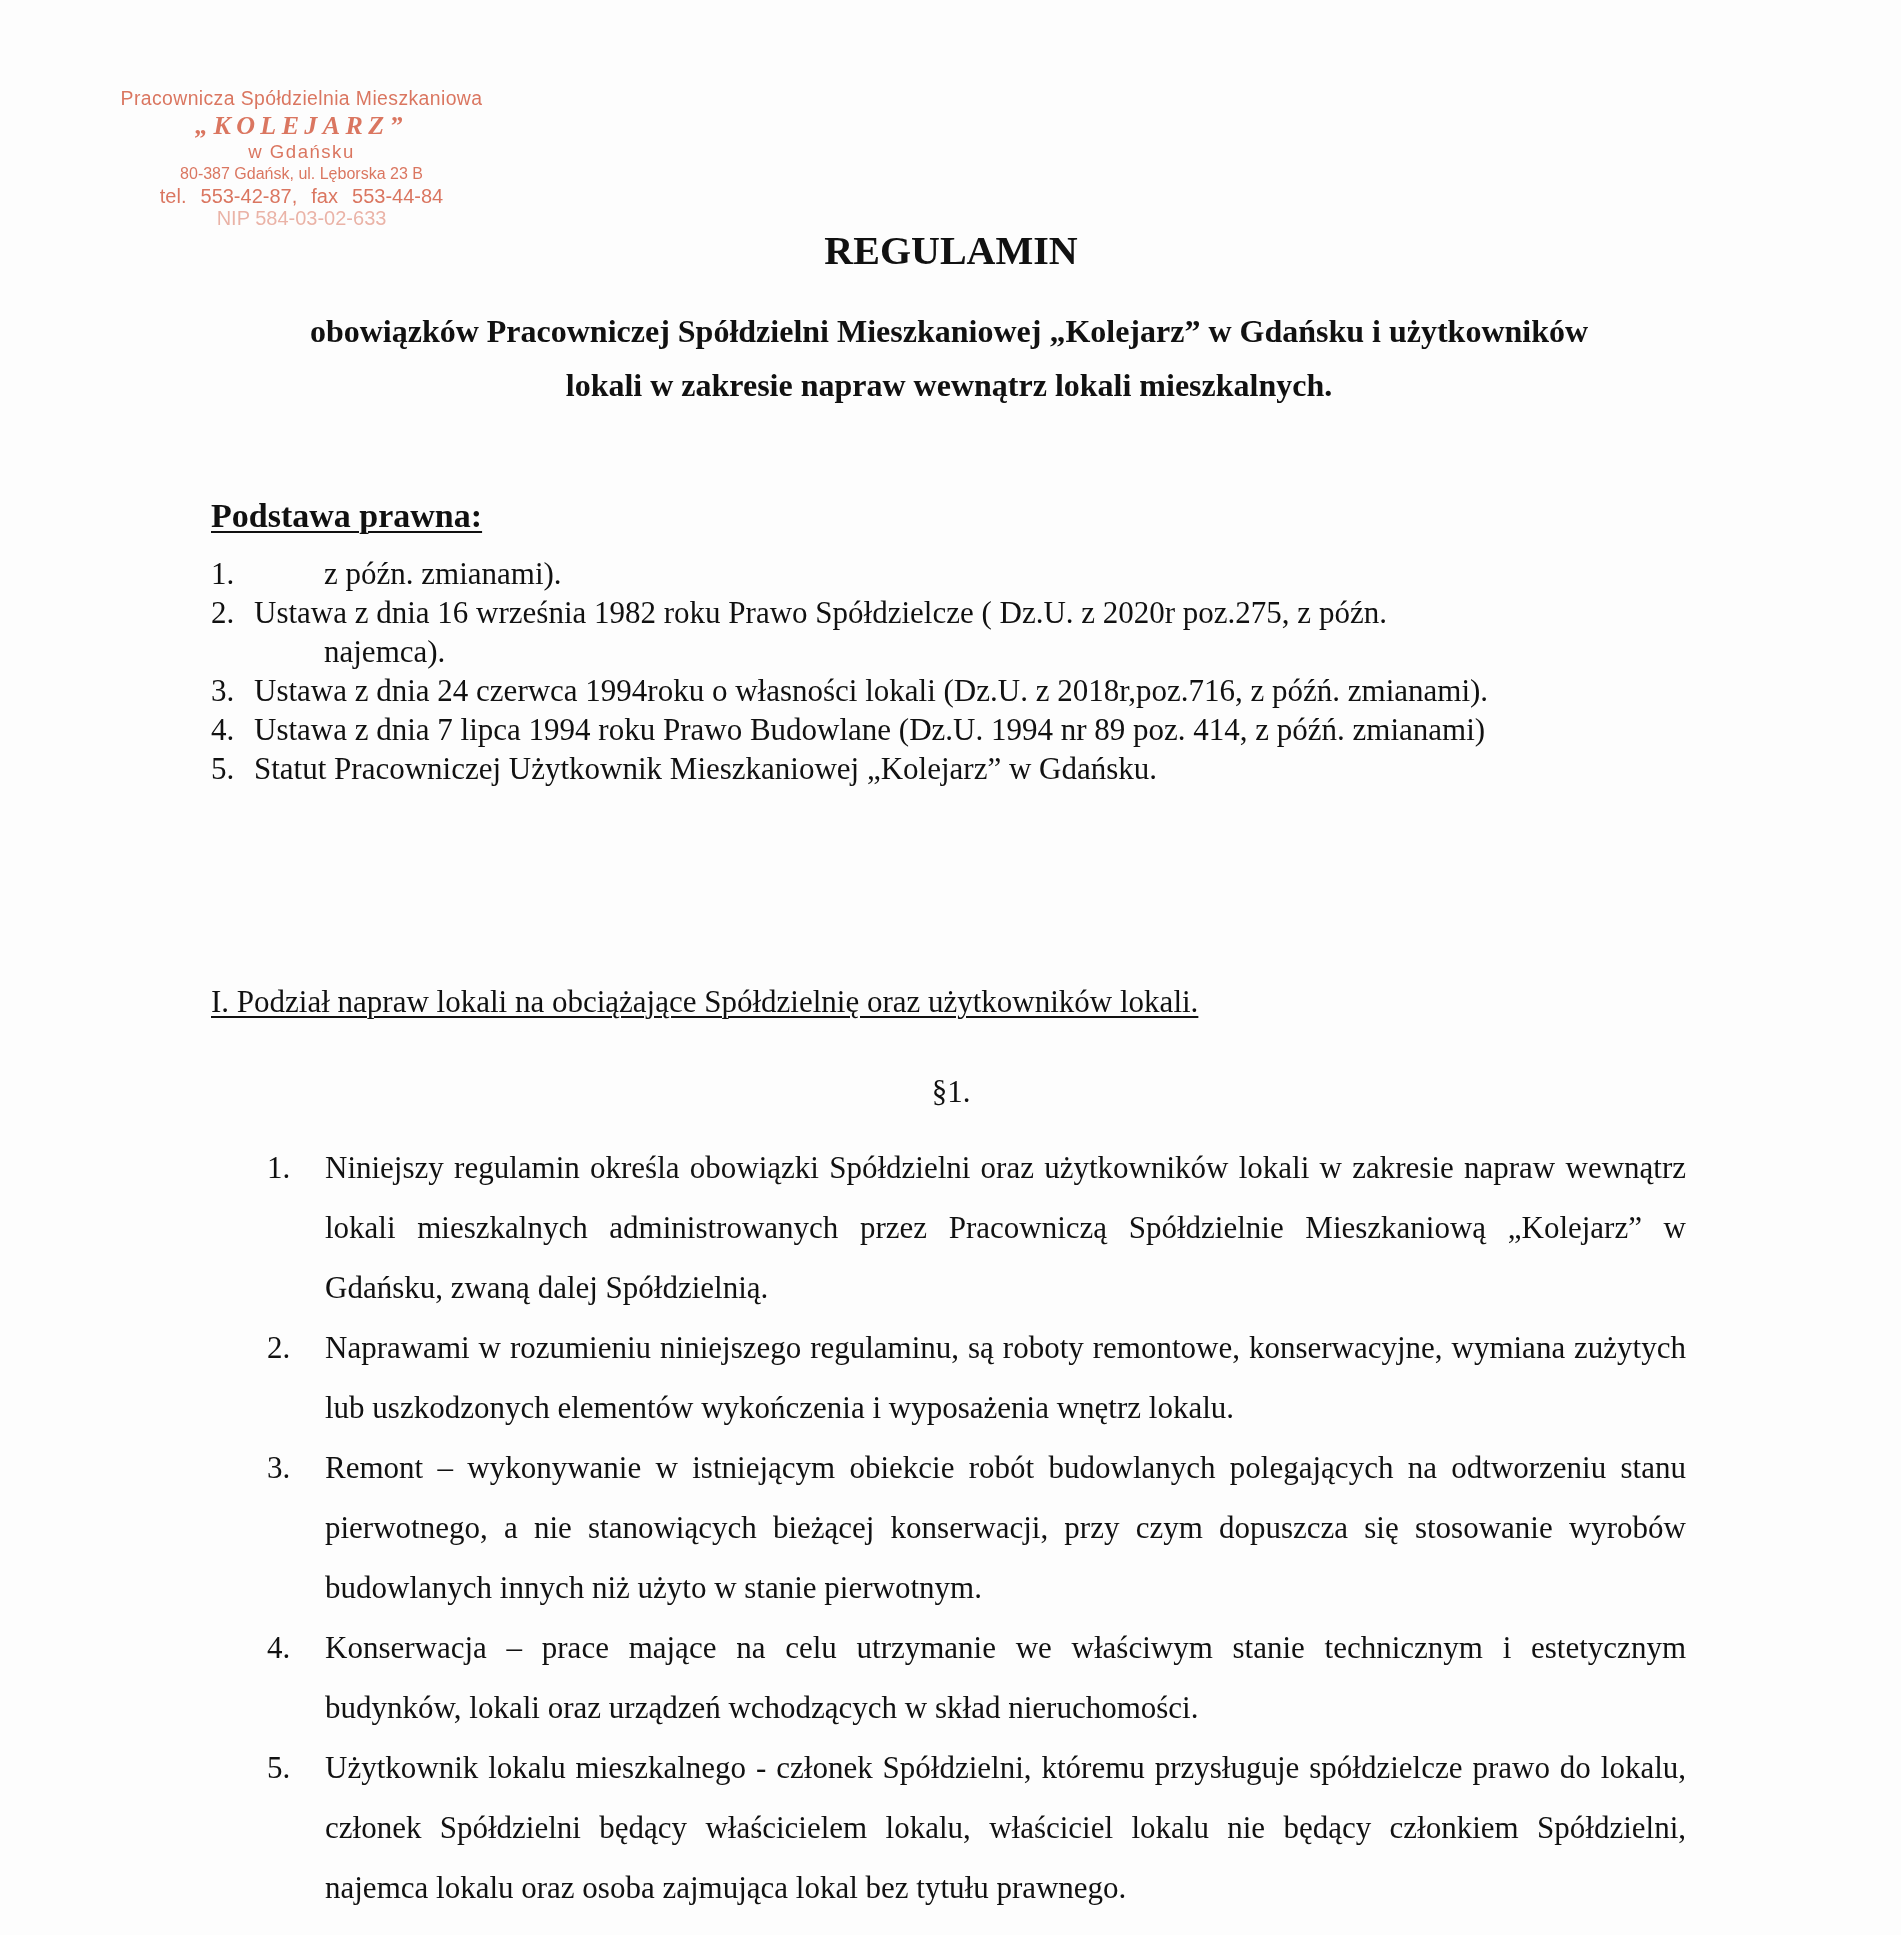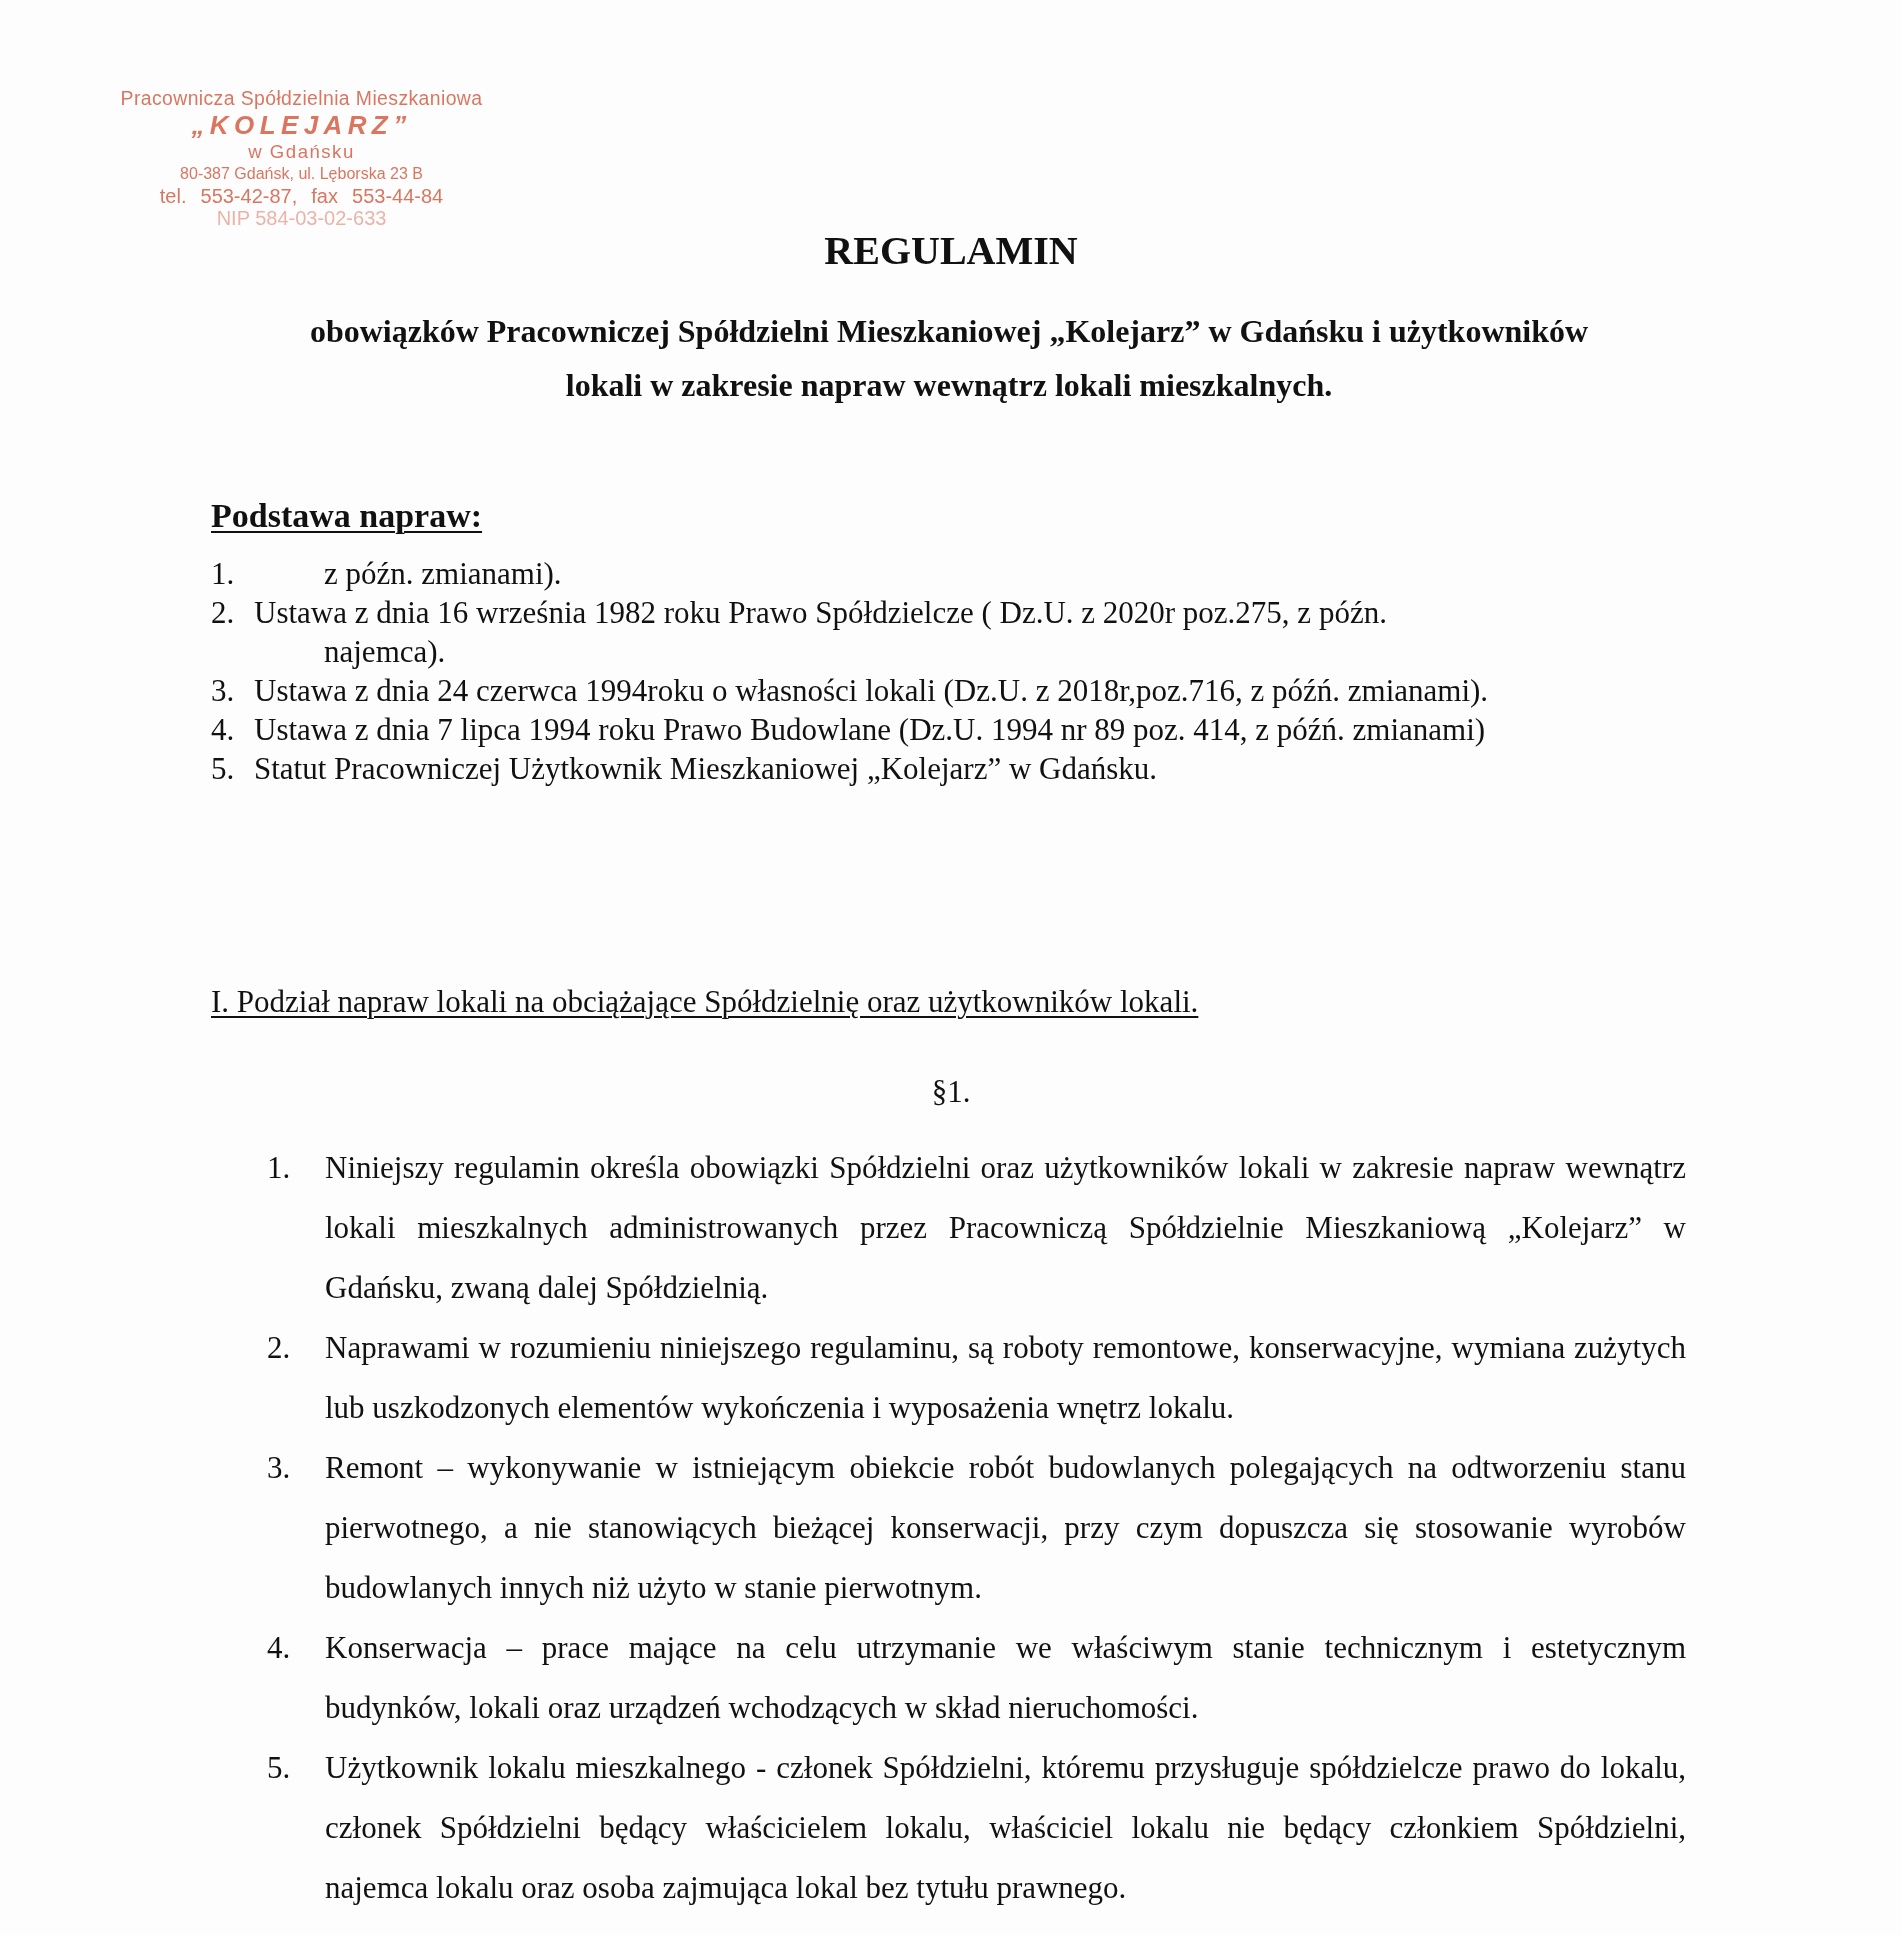--- a/index.html
+++ b/index.html
@@ -4,21 +4,21 @@
 <style>
   html, body { margin: 0; padding: 0; background: #ffffff; }
   body { width: 1902px; height: 2697px; position: relative; overflow: hidden;
          font-family: "Liberation Serif", "DejaVu Serif", serif; color: #111; }
   .page { position: absolute; left: 0; top: 0; width: 1902px; height: 2697px; background: #fdfdfd; }
 
   
   .stamp { position: absolute; left: 83px; top: 58px; width: 437px; color: #d2553a; opacity: 0.8;
            font-family: "Liberation Sans", "DejaVu Sans", sans-serif; text-align: center; }
   .stamp .l1 { font-size: 19.4px; letter-spacing: 0.4px; line-height: 24px; margin-top: 28px; }
-  .stamp .l2 { font-size: 26px; font-weight: bold; letter-spacing: 5.4px; line-height: 31px; font-style: italic; }
+  .stamp .l2 { font-size: 26px; font-weight: bold; letter-spacing: 5.4px; line-height: 31px; font-style: italic; font-family: Liberation Serif, serif; }
   .stamp .l3 { font-size: 18.6px; letter-spacing: 1.5px; line-height: 22px; }
   .stamp .l4 { font-size: 16px; line-height: 22px; }
   .stamp .l5 { font-size: 20px; line-height: 22px; word-spacing: 8.5px; }
   .stamp .l6 { font-size: 20px; line-height: 22px; opacity: 0.55; }
 
   .title { position: absolute; left: 0; width: 1902px; top: 228px; text-align: center;
            font-size: 40px; font-weight: bold; line-height: 46px; }
   .title span { text-decoration-thickness: 3.1px; text-underline-offset: 4.6px; }
 
   .subtitle { position: absolute; left: 194px; width: 1510px; text-align: center; font-weight: bold;
@@ -60,21 +60,21 @@
     <div class="l6">NIP 584-03-02-633</div>
   </div>
 
   <div class="title">
     <span>REGULAMIN</span>
   </div>
   <div class="subtitle s1">obowiązków Pracowniczej Spółdzielni Mieszkaniowej „Kolejarz” w Gdańsku i użytkowników</div>
   <div class="subtitle s2">lokali w zakresie napraw wewnątrz lokali mieszkalnych.</div>
 
   <div class="h-under h-basis">
-    <span>Podstawa napraw:</span>
+    <span>Podstawa prawna:</span>
   </div>
 
   <div class="basis-list">
     <div class="basis-item">
       <span class="num">1.</span>
       <span class="txt">
           <div class="wrap" style="padding-left:70px">z późn. zmianami).</div>
         </span>
     </div>
     <div class="basis-item">

